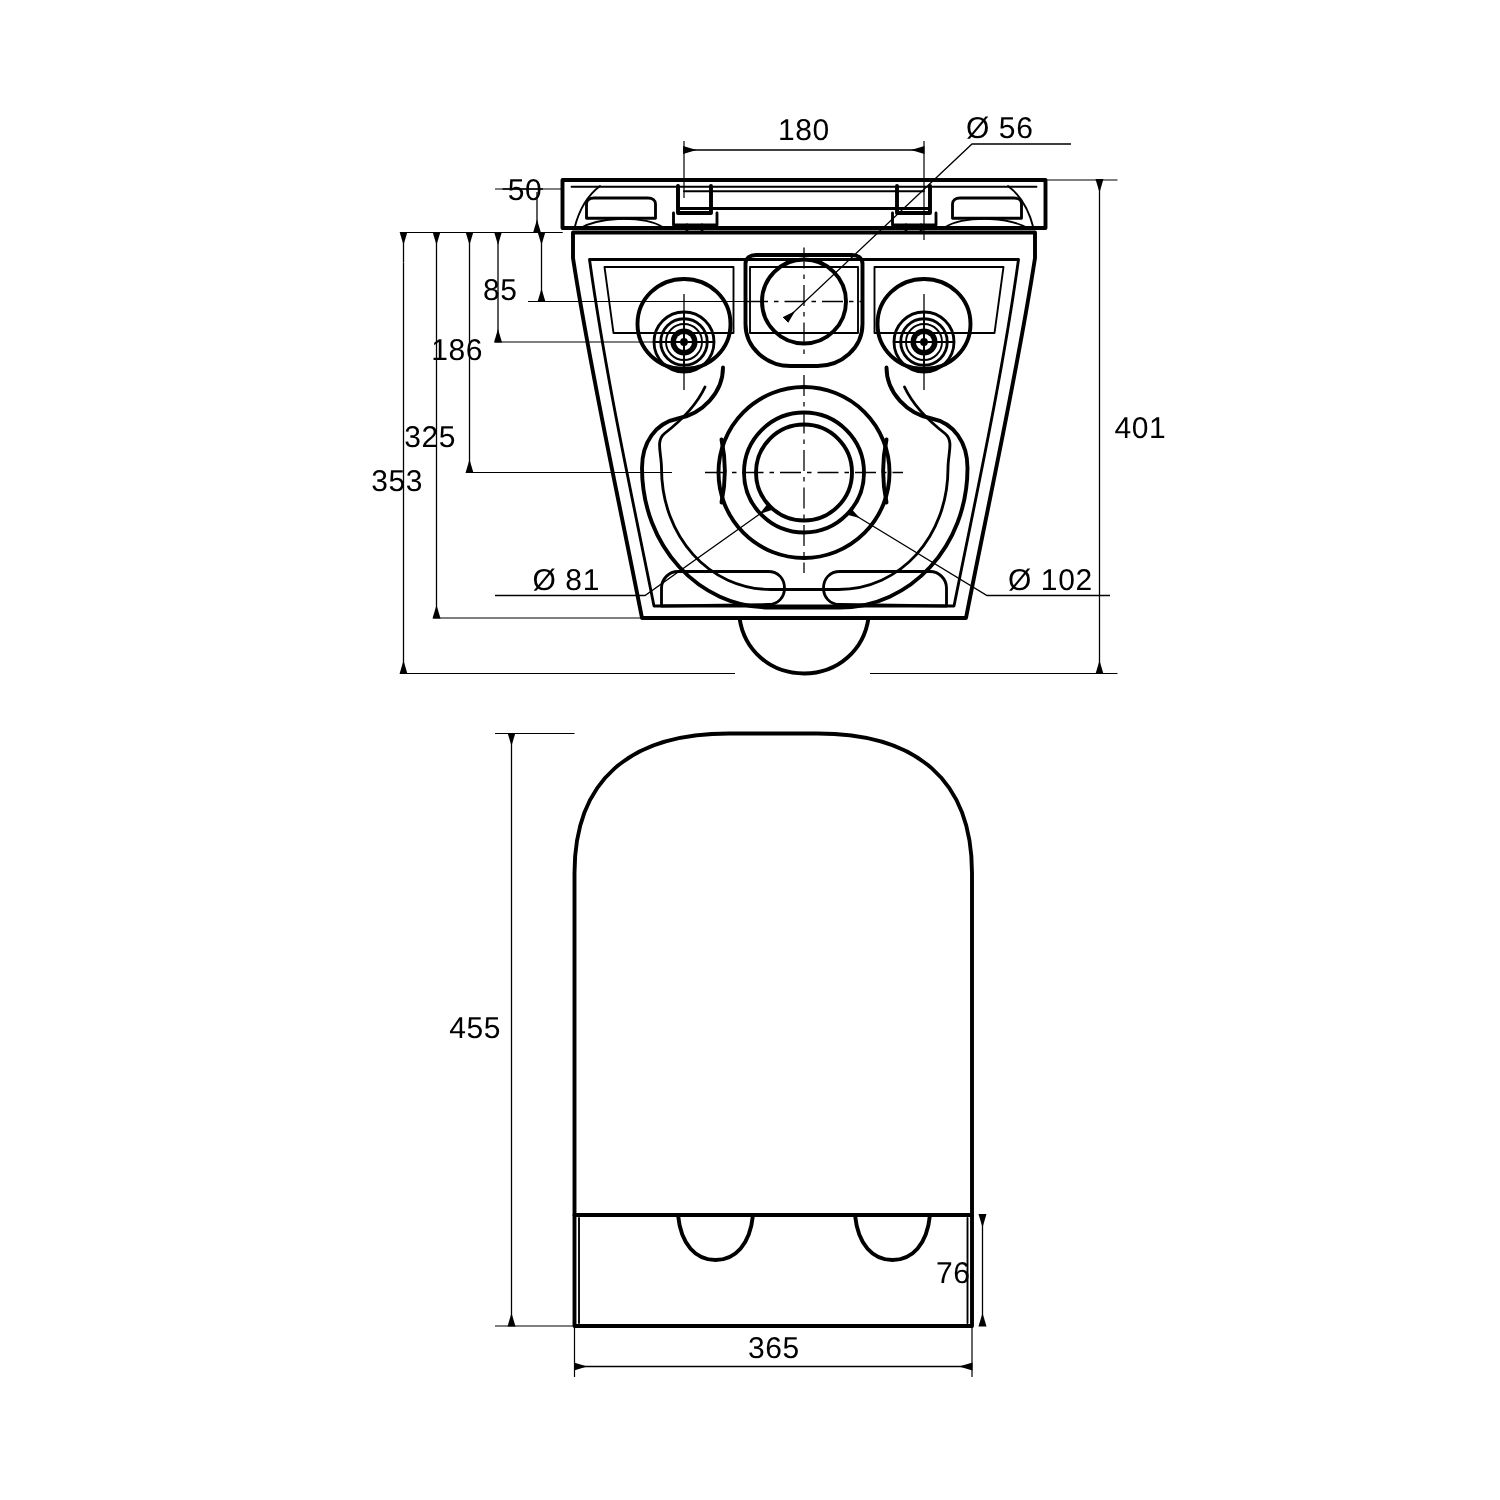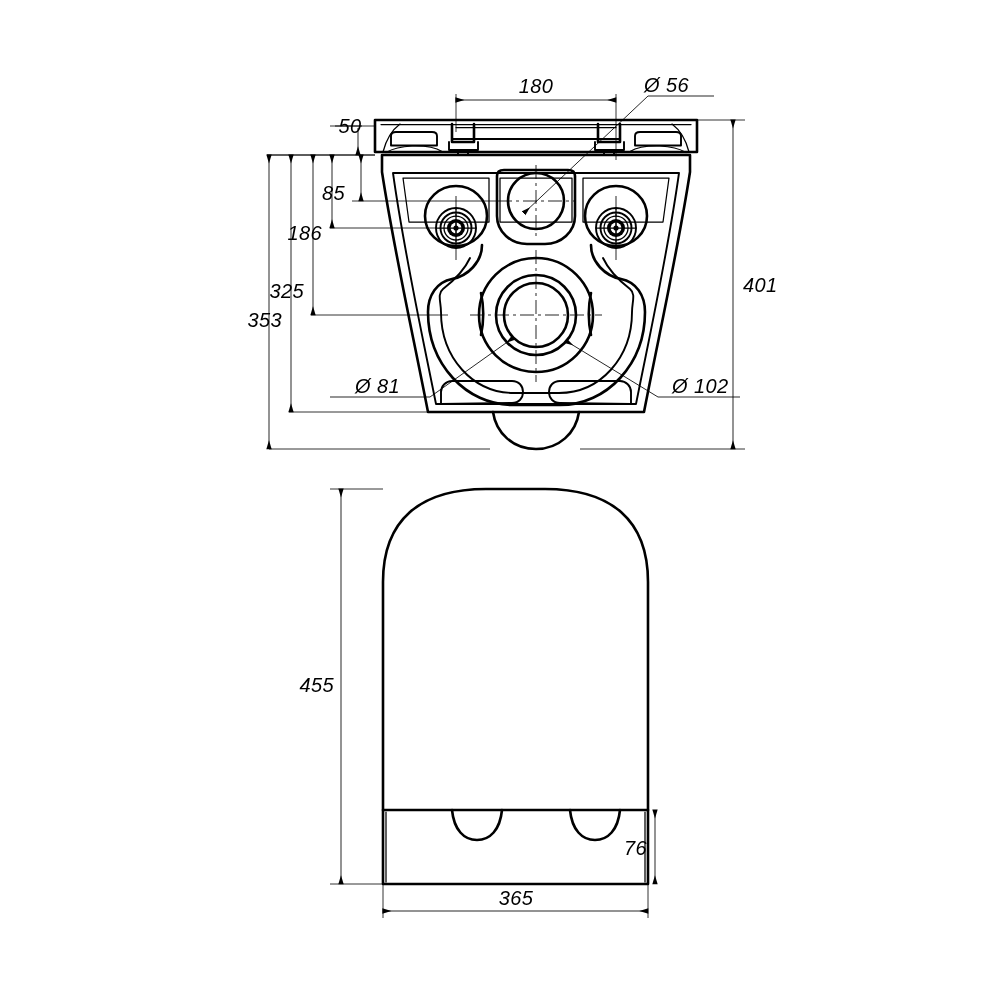--- a/index.html
+++ b/index.html
@@ -13,21 +13,20 @@
     font-family: "Liberation Sans", sans-serif;
     position: relative;
     overflow: hidden;
   }
   #drawing-root {
     position: absolute;
     left: 0;
     top: 0;
     width: 1000px;
     height: 1000px;
-    font-style: italic;
   }
   svg.tech-drawing {
     display: block;
     width: 1000px;
     height: 1000px;
   }
   .obj-line {
     fill: none;
     stroke: #000000;
     stroke-width: 2.6;

